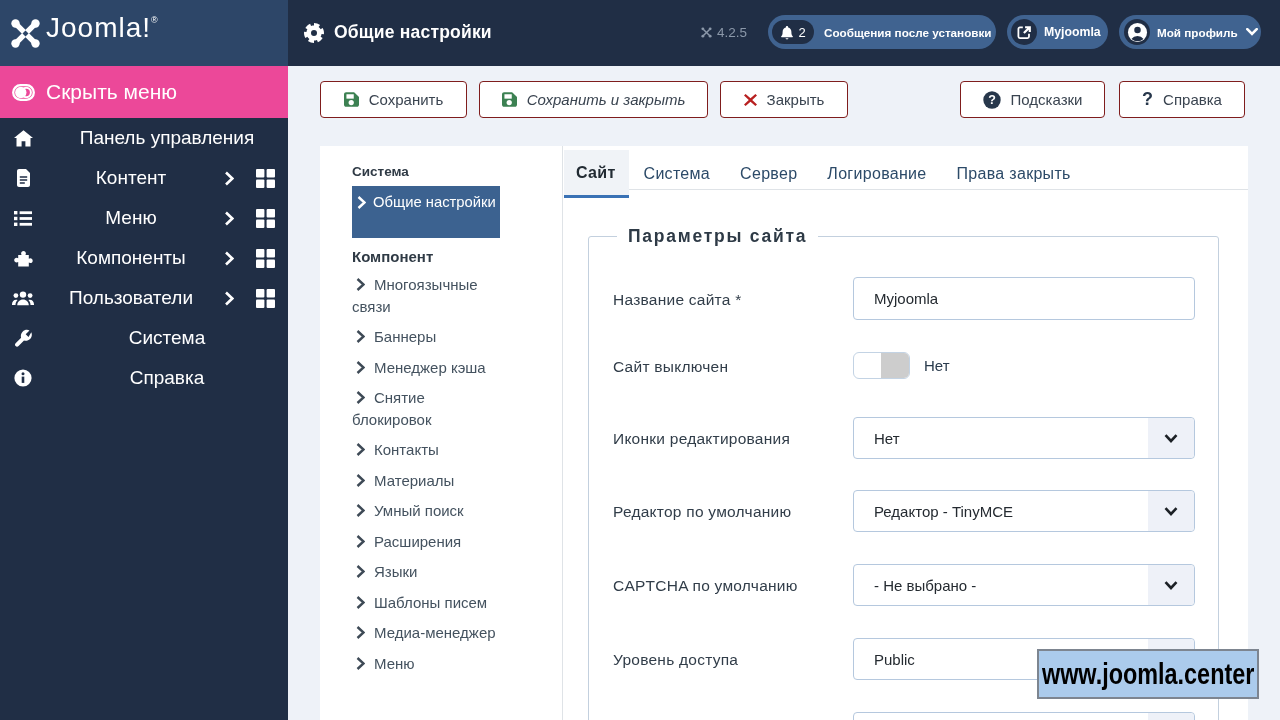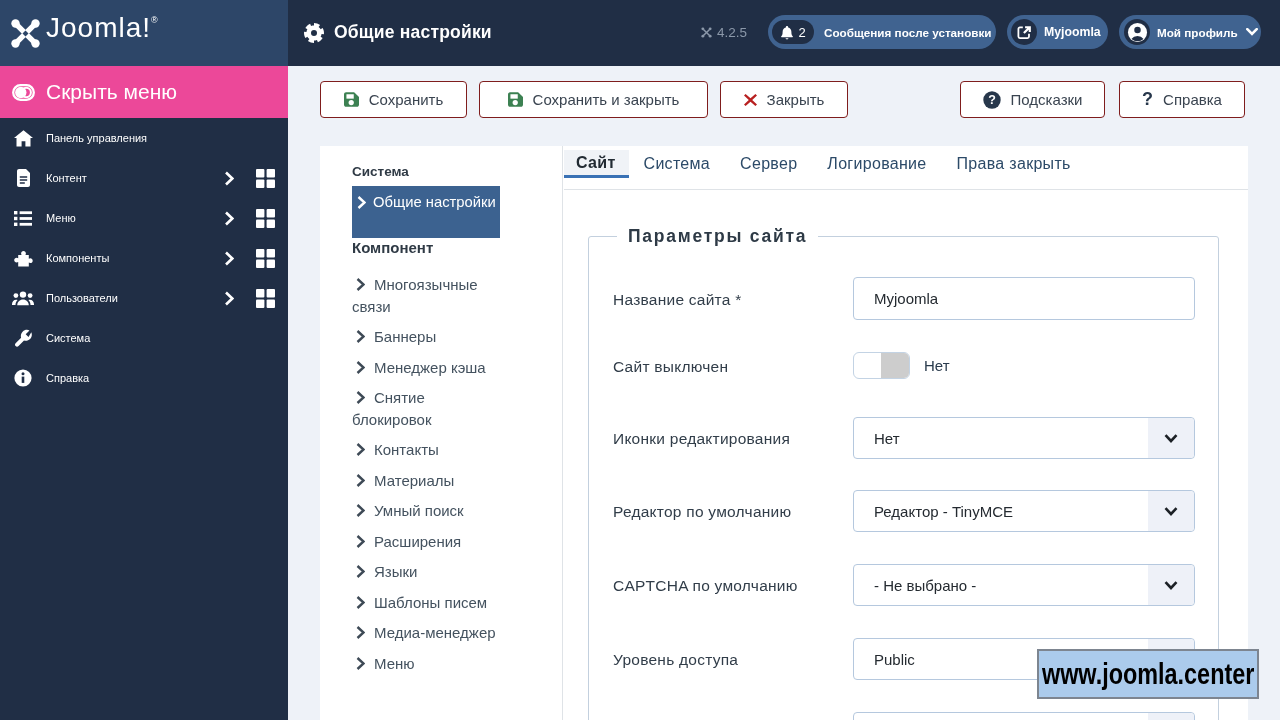--- a/index.html
+++ b/index.html
@@ -28,51 +28,51 @@
 .pill3 { left:1119px; width:142px; padding-left:5px; }
 .pill3 .dark { width:26px; height:26px; border-radius:13px; }
 .pill3 .lbl { font-size:11.7px; font-weight:700; margin-left:7px; }
 .pill3 .chev { margin-left:8px; }
 
 
 .sidebar { position:absolute; left:0; top:66px; width:288px; height:654px; background:#202e45; }
 .hidemenu { height:52px; background:#ec4899; color:#fff; display:flex; align-items:center; font-size:21px; font-weight:400; }
 .hidemenu .ic { width:46px; display:flex; justify-content:center; }
 .snav { list-style:none; }
-.snav li { height:40px; display:flex; align-items:center; color:#fff; font-size:11px; }
+.snav li { height:40px; display:flex; align-items:center; color:#fff; font-size:19px;text-align:center; }
 .snav .ic { width:46px; display:flex; justify-content:center; }
 .snav .lbl { flex:1; }
 .snav .arr { width:26px; display:flex; justify-content:center; }
 .snav .grid { width:46px; display:flex; justify-content:center; }
 
 
 .toolbar { position:absolute; left:288px; top:66px; right:0; height:80px; }
 .tbtn { position:absolute; top:15px; height:37px; background:#fff; border:1px solid #7f1d1d; border-radius:4px; display:flex; align-items:center; justify-content:center; gap:10px; font-size:15px; color:#3a4450; }
 .b-save { left:32px; width:147px; }
-.b-savec { left:191px; width:229px; }
+.b-savec { left:191px; width:229px;font-style:italic; }
 .b-close { left:432px; width:128px; }
 .b-tips { left:672px; width:145px; }
 .b-help { left:831px; width:126px; }
 .qmark { color:#27374b; font-weight:700; font-size:18px; }
 
 
 .card { position:absolute; left:320px; top:146px; width:928px; height:800px; background:#fff; }
 .subnav { position:absolute; left:0; top:0; width:243px; height:800px; border-right:1px solid #dfe3e7; }
 .sn-h1 { position:absolute; left:32px; top:18px; font-size:13.5px; font-weight:700; color:#2f3a45; }
 .sn-active { position:absolute; left:32px; top:40px; width:148px; height:52px; background:#3c6290; color:#fff; }
 .sn-active .in { display:flex; align-items:center; gap:7px; padding:8px 0 0 5px; font-size:14.8px; font-weight:400; white-space:nowrap; letter-spacing:0; }
-.sn-h2 { position:absolute; left:32px; top:93px; font-size:15px; font-weight:700; color:#2f3a45; }
+.sn-h2 { position:absolute; left:32px; top:102px; font-size:15px; font-weight:700; color:#2f3a45; }
 .clinks { position:absolute; left:32px; top:128px; width:147px; list-style:none; }
 .clinks li { font-size:15px; line-height:21.5px; margin-bottom:9px; color:#44525f; }
 .clinks li svg { margin:0 9px 0 4px; position:relative; top:1px; }
 
 
 .formcol { position:absolute; left:244px; top:0; right:0; }
 .tabs { position:relative; height:44px; border-bottom:1px solid #dfe3e7; display:flex; }
-.tab { height:28px; margin-top:4px; display:flex; align-items:center; padding:0 15px; font-size:16px; color:#2c4a68; letter-spacing:.3px; }
+.tab { height:48px; margin-top:4px; display:flex; align-items:center; padding:0 15px; font-size:16px; color:#2c4a68; letter-spacing:.3px; }
 .tab.active { background:#f0f3f7; color:#222b33; font-weight:700; border-bottom:3px solid #3a72b5; padding:0 13px 0 12px; }
 
 
 .fs { position:absolute; left:24px; top:90px; width:631px; height:700px; border:1px solid #c3d0de; border-radius:3px; }
 .legend { position:absolute; left:28px; top:-11px; background:#fff; padding:0 11px; font-size:17.5px; font-weight:700; color:#2e3a46; letter-spacing:1.75px; }
 .row { position:absolute; left:0; width:100%; }
 .row .lab { position:absolute; left:49px; font-size:15.5px; color:#313d49; letter-spacing:.25px; }
 .field { position:absolute; left:289px; width:342px; border:1px solid #b5c8de; border-radius:4px; background:#fff; font-size:15px; color:#242a30; display:flex; align-items:center; padding-left:20px; }
 .sel { background:#fff; position:relative; }
 .sel .caret { position:absolute; right:0; top:0; bottom:0; width:46px; background:#eef1f8; border-radius:0 4px 4px 0; display:flex; align-items:center; justify-content:center; }

